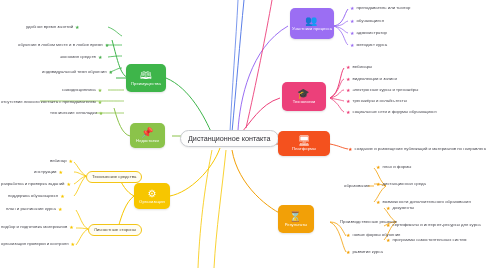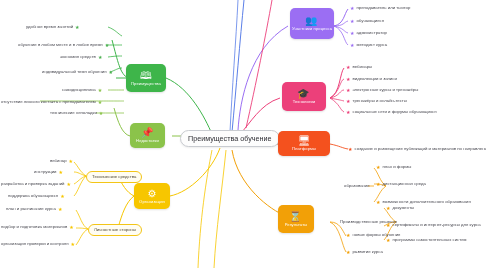--- a/index.html
+++ b/index.html
@@ -153,21 +153,21 @@
     <path d="M386,186 C380,184 378,184 374,184" stroke="#f2a007" stroke-width=".8" fill="none"></path>
     <path d="M386,186 C380,190 378,198 374,202" stroke="#f2a007" stroke-width=".8" fill="none"></path>
     <path d="M374,186 L368,186" stroke="#f2a007" stroke-width=".8" fill="none"></path>
 
     <path d="M396,222 C390,218 388,212 384,208" stroke="#f2a007" stroke-width=".8" fill="none"></path>
     <path d="M396,222 C390,222 388,224 384,226" stroke="#f2a007" stroke-width=".8" fill="none"></path>
     <path d="M396,222 C390,226 388,236 384,240" stroke="#f2a007" stroke-width=".8" fill="none"></path>
   </svg>
 
   <div class="central" style="left:180px; top:130px;">
-    <span>Преимущества обучение</span>
+    <span>Дистанционное контакта</span>
   </div>
 
   <div class="cnode" style="left:126px; top:64px; width:40px; height:28px; background:#3eb54a;">
     <span class="ico">🕮</span>
     <span class="lbl">Преимущества</span>
   </div>
   <div class="leaf l" style="left:26px; top:24px;">
     <span class="star s-green">★</span>
     <span>удобное время занятий</span>
   </div>

